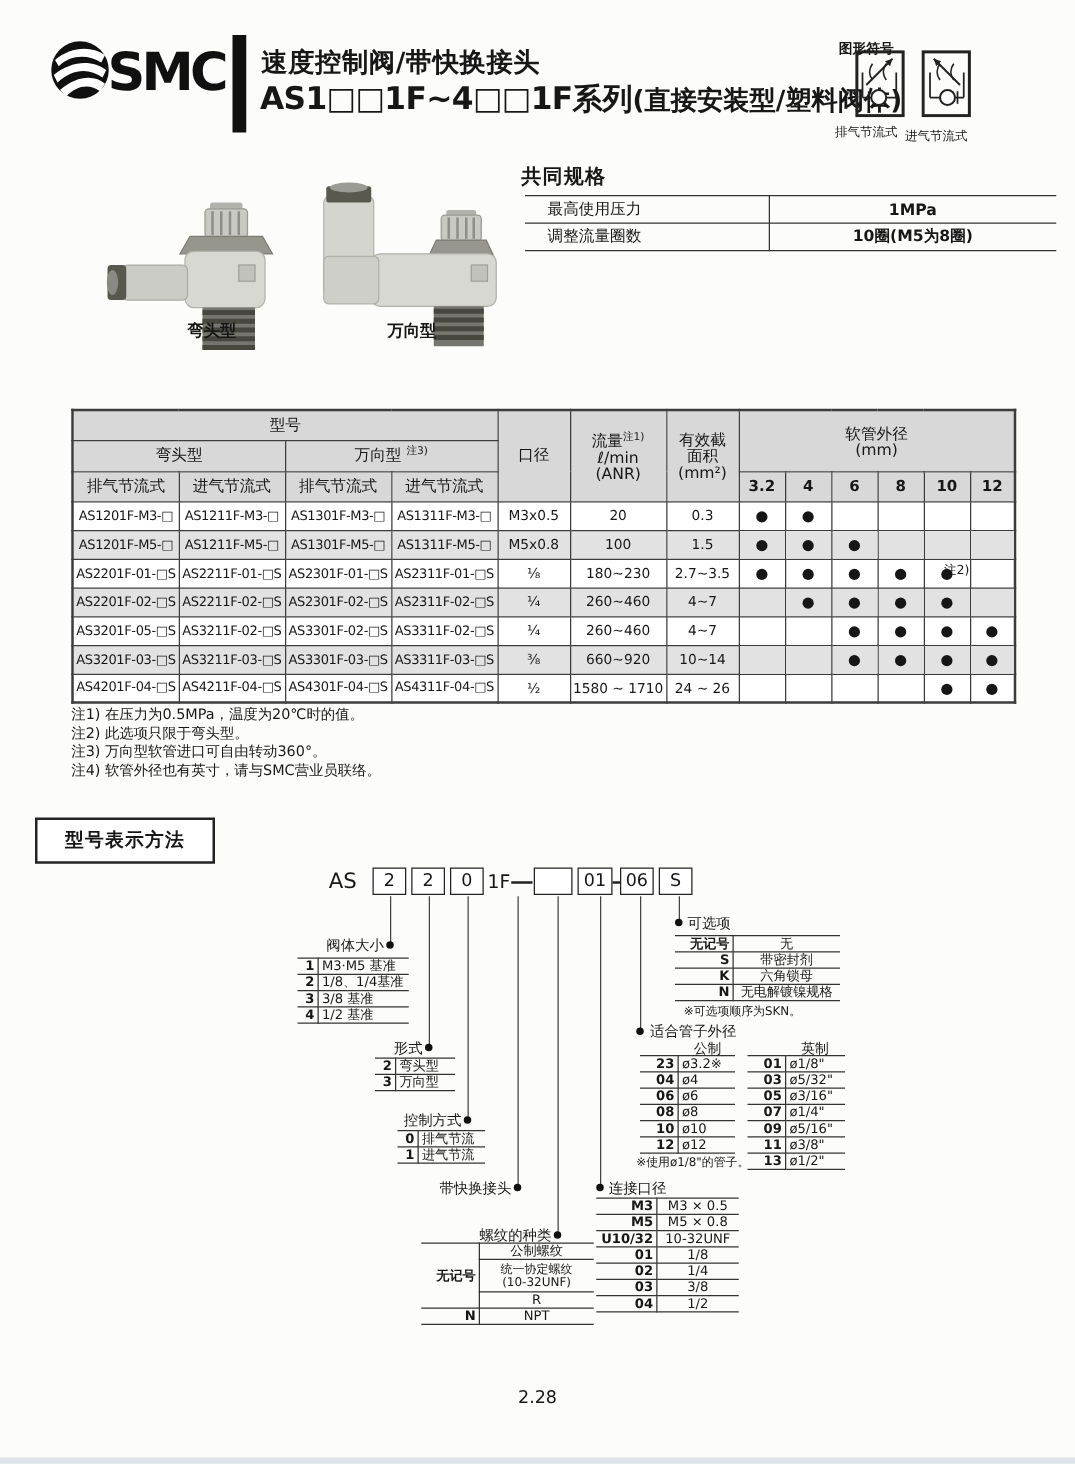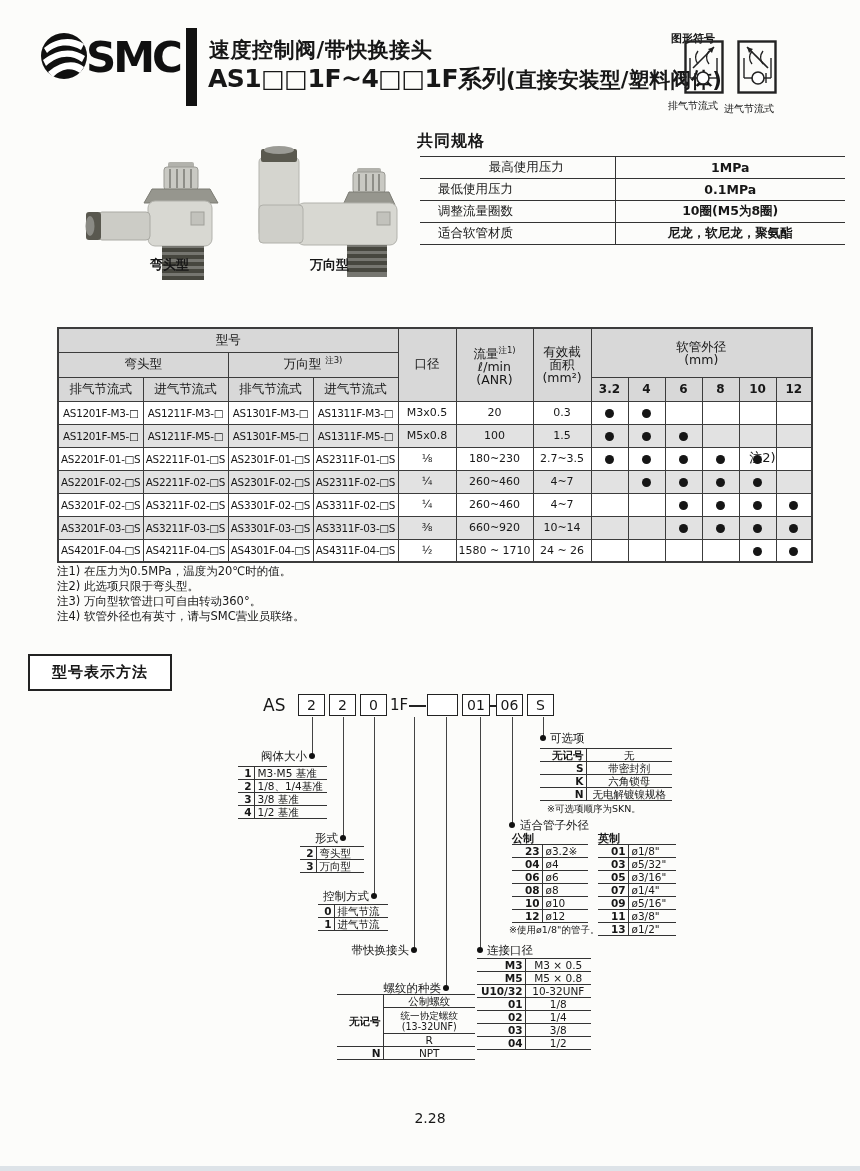--- a/index.html
+++ b/index.html
@@ -26,42 +26,42 @@
   .gs-box { position:absolute; top:40px; }
   .gs-cap { position:absolute; top:100px; font-size:10px; }
 
   
   .photo-label { position:absolute; font-size:13px; font-weight:bold; }
 
   
   .cs-title { position:absolute; left:417px; top:131px; font-size:16px; font-weight:bold; letter-spacing:1px; }
   .cs-table { position:absolute; left:420px; top:156px; width:425px; border-collapse:collapse; font-size:12.5px; }
   .cs-table td { height:22px; border-bottom:1.2px solid #333; }
-  .cs-table tr:first-child td { border-top:1.2px solid #333;text-align:center; }
+  .cs-table tr:first-child td { border-top:1.2px solid #333; }
   .cs-table td.k { width:195px; padding-left:18px; border-right:1.2px solid #333; }
   .cs-table td.v { text-align:center; font-weight:bold; }
 
   
   .mt-wrap { position:absolute; left:57px; top:327px; }
   .mt { border-collapse:collapse; width:754px; table-layout:fixed; background:#fff; }
   .mt th, .mt td { border:1px solid #3c3c3c; text-align:center; vertical-align:middle; overflow:hidden; }
   .mt { border:2px solid #3c3c3c; }
   .mt thead th { background:#d8d8d8; font-weight:normal; font-size:12.5px; }
   .mt thead tr.hr1 th { height:24px; }
   .mt thead tr.hr2 th { height:25px; }
   .mt thead tr.hr3 th { height:24px; }
   .mt .pre { white-space:pre-line; line-height:13px; }
   .mt sup { font-size:8.5px; }
   .mt tbody tr { height:23px; }
   .mt tbody tr:nth-child(even) td { background:#e2e2e2; }
   .mt td.mcell { font-size:10.4px; letter-spacing:-0.3px;margin-top:32px; }
   .mt td.port, .mt td.flow, .mt td.area { font-size:11px; }
   .mt td.dotcell { position:relative; }
   .dot { display:inline-block; width:9px; height:9px; border-radius:50%; background:#161616; vertical-align:middle; }
-  .dotnote { position:absolute; top:1px; right:0px; font-size:13px; }
+  .dotnote { position:absolute; top:1px; right:0px; font-size:10px; }
   .sizehdr { font-weight:bold !important; font-size:12px !important; }
 
   
   .notes { position:absolute; left:57px; top:564px; font-size:11.5px; }
   .note-line { line-height:15px; }
 
   
   .sec-box { position:absolute; left:28px; top:654px; width:144px; height:37px; border:2px solid #222;
              display:flex; align-items:center; justify-content:center; font-size:15px; font-weight:bold; letter-spacing:1px; background:#fff; }
 
@@ -87,21 +87,21 @@
   .t-body  { left:238px; top:766px; } .t-body td.k { width:16px; } .t-body td.v { width:73px; }
   .t-style { left:300px; top:846px; } .t-style td.k { width:16px; } .t-style td.v { width:48px; }
   .t-ctrl  { left:318px; top:904px; } .t-ctrl td.k { width:16px; } .t-ctrl td.v { width:54px; }
   .t-thread{ left:337px; top:994px; } .t-thread td.k { width:46px; } .t-thread td.v { width:92px; text-align:center; }
   .t-port  { left:477px; top:958px; } .t-port td.k { width:48px; } .t-port td.v { width:66px; text-align:center; }
   .t-opt   { left:540px; top:748px; } .t-opt td.k { width:46px; } .t-opt td.v { width:86px; text-align:center; }
   .t-met   { left:512px; top:844px; } .t-met td.k { width:30px; } .t-met td.v { width:46px; }
   .t-inch  { left:598px; top:844px; } .t-inch td.k { width:30px; } .t-inch td.v { width:48px; }
 
   .small-note { position:absolute; font-size:9.5px; white-space:nowrap; }
-  .col-label { position:absolute; font-size:11px; font-weight:bold; }
+  .col-label { position:absolute; font-size:11px; font-weight:normal;margin-left:43px; }
 
   .page-num { position:absolute; left:400px; top:1110px; width:60px; text-align:center; font-size:14px; }
   .bottom-strip { position:absolute; left:0; bottom:0; width:860px; height:5px; background:#dde3e8; }
 </style>
 </head>
 <body>
 
 <svg class="logo-svg" width="150" height="56" viewBox="0 0 150 56">
   <circle cx="26" cy="28" r="23" fill="#101010"></circle>
   <path d="M6 20 C18 10 34 8 46 16 L43 22 C32 15 18 16 9 25 Z" fill="#fff"></path>
@@ -198,30 +198,22 @@
 <div class="photo-label" style="left:310px;top:256px">万向型</div>
 
 <div class="cs-title">共同规格</div>
 <table class="cs-table">
   <tbody>
       <tr>
         <td class="k">最高使用压力</td>
         <td class="v">1MPa</td>
       </tr>
       <tr>
-        <td class="k">最低使用压力</td>
-        <td class="v">0.1MPa</td>
-      </tr>
-      <tr>
         <td class="k">调整流量圈数</td>
         <td class="v">10圈(M5为8圈)</td>
-      </tr>
-      <tr>
-        <td class="k">适合软管材质</td>
-        <td class="v">尼龙，软尼龙，聚氨酯</td>
       </tr>
     </tbody>
 </table>
 
 <div class="mt-wrap">
 <table class="mt">
   <colgroup>
     <col style="width:85px">
         <col style="width:85px">
         <col style="width:85px">
@@ -320,21 +312,21 @@
           <td class="flow">260~460</td>
           <td class="area">4~7</td>
           <td class="dotcell"></td>
           <td class="dotcell"><span class="dot"></span></td>
           <td class="dotcell"><span class="dot"></span></td>
           <td class="dotcell"><span class="dot"></span></td>
           <td class="dotcell"><span class="dot"></span></td>
           <td class="dotcell"></td>
         </tr>
         <tr>
-          <td class="mcell">AS3201F-02-□S</td>
+          <td class="mcell">AS3201F-05-□S</td>
           <td class="mcell">AS3211F-02-□S</td>
           <td class="mcell">AS3301F-02-□S</td>
           <td class="mcell">AS3311F-02-□S</td>
           <td class="port">¼</td>
           <td class="flow">260~460</td>
           <td class="area">4~7</td>
           <td class="dotcell"></td>
           <td class="dotcell"></td>
           <td class="dotcell"><span class="dot"></span></td>
           <td class="dotcell"><span class="dot"></span></td>
@@ -468,21 +460,21 @@
   </table>
 
 <table class="mini t-thread">
   <tbody>
     <tr>
         <td class="k" rowspan="3">无记号</td>
         <td class="v">公制螺纹</td>
       </tr>
     <tr>
         <td class="v pre" style="height:26px">统一协定螺纹
-(13-32UNF)</td>
+(10-32UNF)</td>
       </tr>
     <tr>
         <td class="v">R</td>
       </tr>
     <tr>
         <td class="k">N</td>
         <td class="v">NPT</td>
       </tr>
   </tbody>
 </table>

